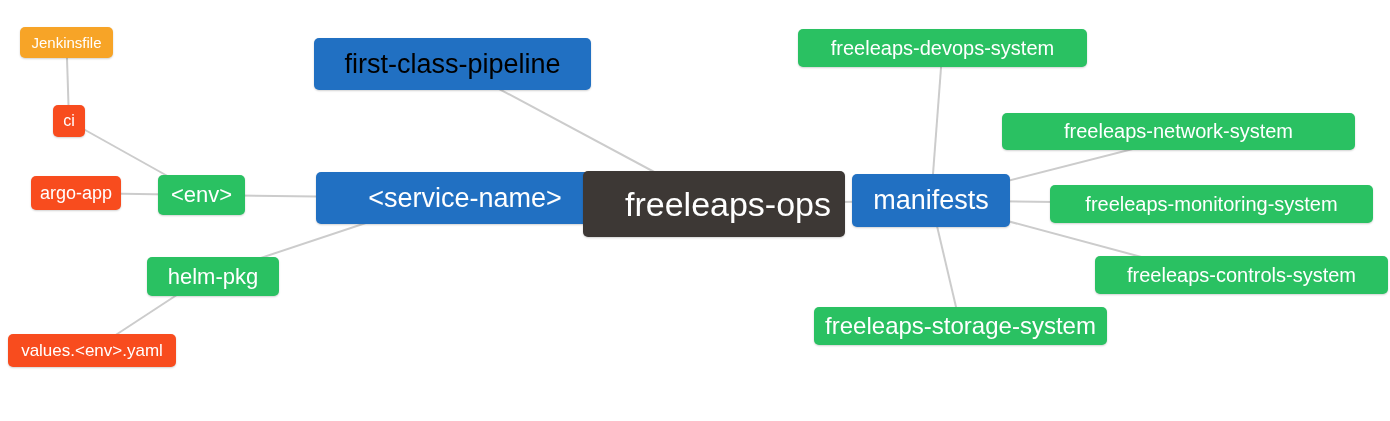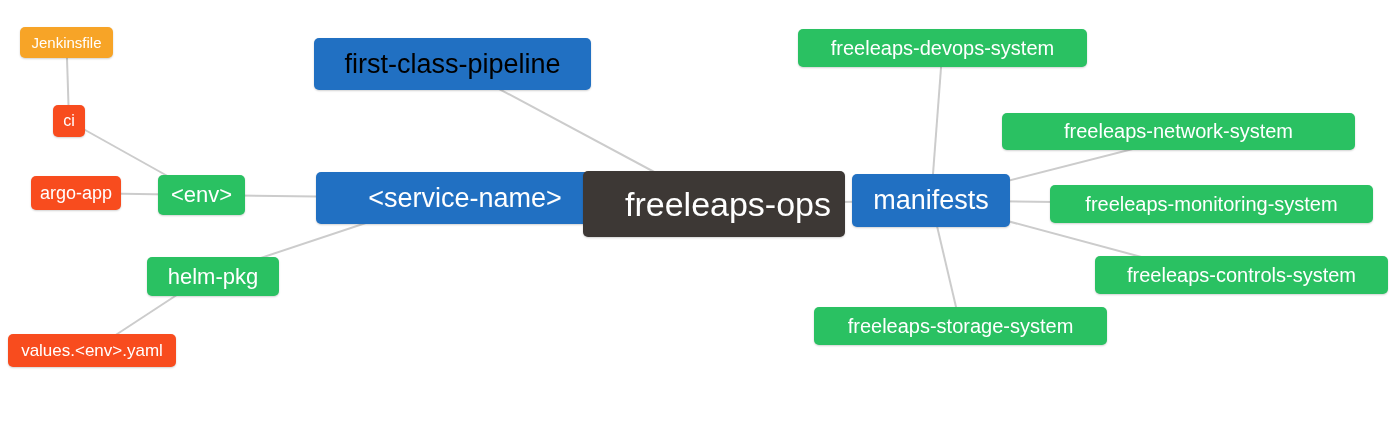--- a/index.html
+++ b/index.html
@@ -65,14 +65,14 @@
     <div class="node" style="left: 147px; top: 257px; width: 132px; height: 39px; background: rgb(42, 193, 98); font-size: 22px; color: rgb(255, 255, 255);">helm-pkg</div>
     <div class="node" style="left: 8px; top: 334px; width: 168px; height: 33px; background: rgb(248, 76, 30); font-size: 17px; color: rgb(255, 255, 255);">values.&lt;env&gt;.yaml</div>
     <div class="node" style="left: 314px; top: 38px; width: 277px; height: 52px; background: rgb(33, 112, 194); font-size: 27px; color: #000000;">first-class-pipeline</div>
     <div class="node" style="left: 316px; top: 172px; width: 298px; height: 52px; background: rgb(33, 112, 194); font-size: 27px; color: rgb(255, 255, 255);">&lt;service-name&gt;</div>
     <div class="node" style="left: 583px; top: 171px; width: 262px; height: 66px; background: rgb(61, 56, 53); font-size: 34px; color: rgb(255, 255, 255); padding-left: 28px;">freeleaps-ops</div>
     <div class="node" style="left: 852px; top: 174px; width: 158px; height: 53px; background: rgb(33, 112, 194); font-size: 27px; color: rgb(255, 255, 255);">manifests</div>
     <div class="node" style="left: 798px; top: 29px; width: 289px; height: 38px; background: rgb(42, 193, 98); font-size: 20px; color: rgb(255, 255, 255);">freeleaps-devops-system</div>
     <div class="node" style="left: 1002px; top: 113px; width: 353px; height: 37px; background: rgb(42, 193, 98); font-size: 20px; color: rgb(255, 255, 255);">freeleaps-network-system</div>
     <div class="node" style="left: 1050px; top: 185px; width: 323px; height: 38px; background: rgb(42, 193, 98); font-size: 20px; color: rgb(255, 255, 255);">freeleaps-monitoring-system</div>
     <div class="node" style="left: 1062px; top: 256px; width: 293px; height: 38px; background: rgb(42, 193, 98); font-size: 20px; color: rgb(255, 255, 255); margin-left: 33px;">freeleaps-controls-system</div>
-    <div class="node" style="left: 814px; top: 307px; width: 293px; height: 38px; background: rgb(42, 193, 98); font-size: 20px; color: rgb(255, 255, 255);">freeleaps-storage-system</div>
+    <div class="node" style="left: 814px; top: 307px; width: 293px; height: 38px; background: rgb(42, 193, 98); font-size: 24px; color: rgb(255, 255, 255);">freeleaps-storage-system</div>
   </div>
 
 </body></html>

